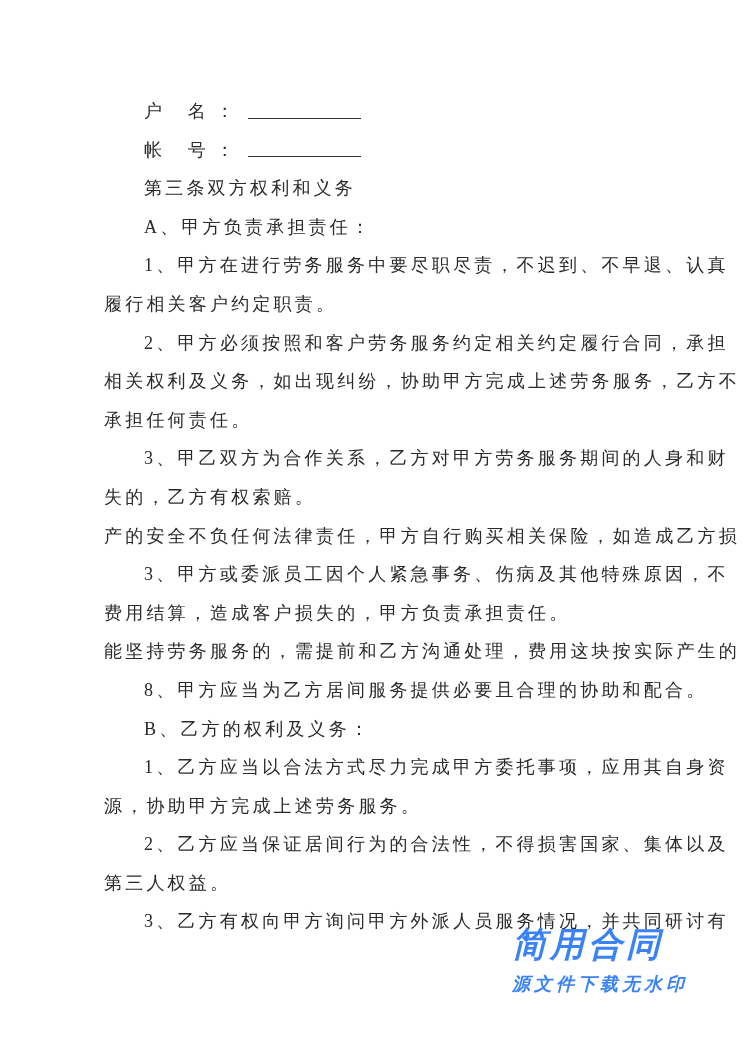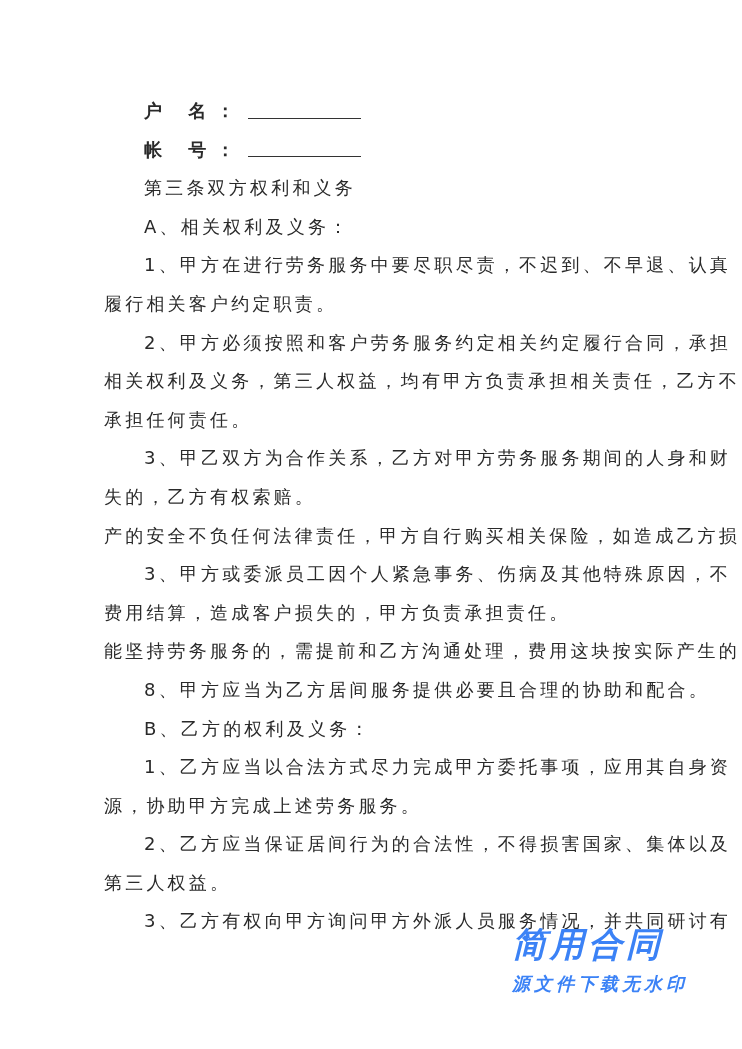--- a/index.html
+++ b/index.html
@@ -23,30 +23,30 @@
     font-size: 18px;
     line-height: 38.6px;
     letter-spacing: 3.2px;
   }
   .line {
     white-space: nowrap;
     height: 38.6px;
   }
   .indent {
     padding-left: 40px;
+    font-family: Liberation Serif, serif;
   }
   .field-row {
     display: flex;
     align-items: flex-end;
     height: 38.6px;
     padding-left: 40px;
   }
   .field-label {
     letter-spacing: 10px;
-    font-weight: bold;
   }
   .field-line {
     display: inline-block;
     width: 113px;
     height: 1px;
     border-bottom: 1.5px solid #333;
     margin-left: 4px;
     margin-bottom: 12px;
   }
   .wm {
@@ -80,27 +80,27 @@
     <span class="field-line"></span>
   </div>
 
   <div class="field-row">
     <span class="field-label">帐 号：</span>
     <span class="field-line"></span>
   </div>
 
   <div class="line indent">第三条双方权利和义务</div>
 
-  <div class="line indent">A、相关权利及义务：</div>
+  <div class="line indent">A、甲方负责承担责任：</div>
 
   <div class="line indent">1、甲方在进行劳务服务中要尽职尽责，不迟到、不早退、认真</div>
   <div class="line">履行相关客户约定职责。</div>
 
   <div class="line indent">2、甲方必须按照和客户劳务服务约定相关约定履行合同，承担</div>
-  <div class="line">相关权利及义务，第三人权益，均有甲方负责承担相关责任，乙方不</div>
+  <div class="line">相关权利及义务，如出现纠纷，协助甲方完成上述劳务服务，乙方不</div>
   <div class="line">承担任何责任。</div>
 
   <div class="line indent">3、甲乙双方为合作关系，乙方对甲方劳务服务期间的人身和财</div>
   <div class="line">失的，乙方有权索赔。</div>
   <div class="line">产的安全不负任何法律责任，甲方自行购买相关保险，如造成乙方损</div>
 
   <div class="line indent">3、甲方或委派员工因个人紧急事务、伤病及其他特殊原因，不</div>
   <div class="line">费用结算，造成客户损失的，甲方负责承担责任。</div>
   <div class="line">能坚持劳务服务的，需提前和乙方沟通处理，费用这块按实际产生的</div>
 

